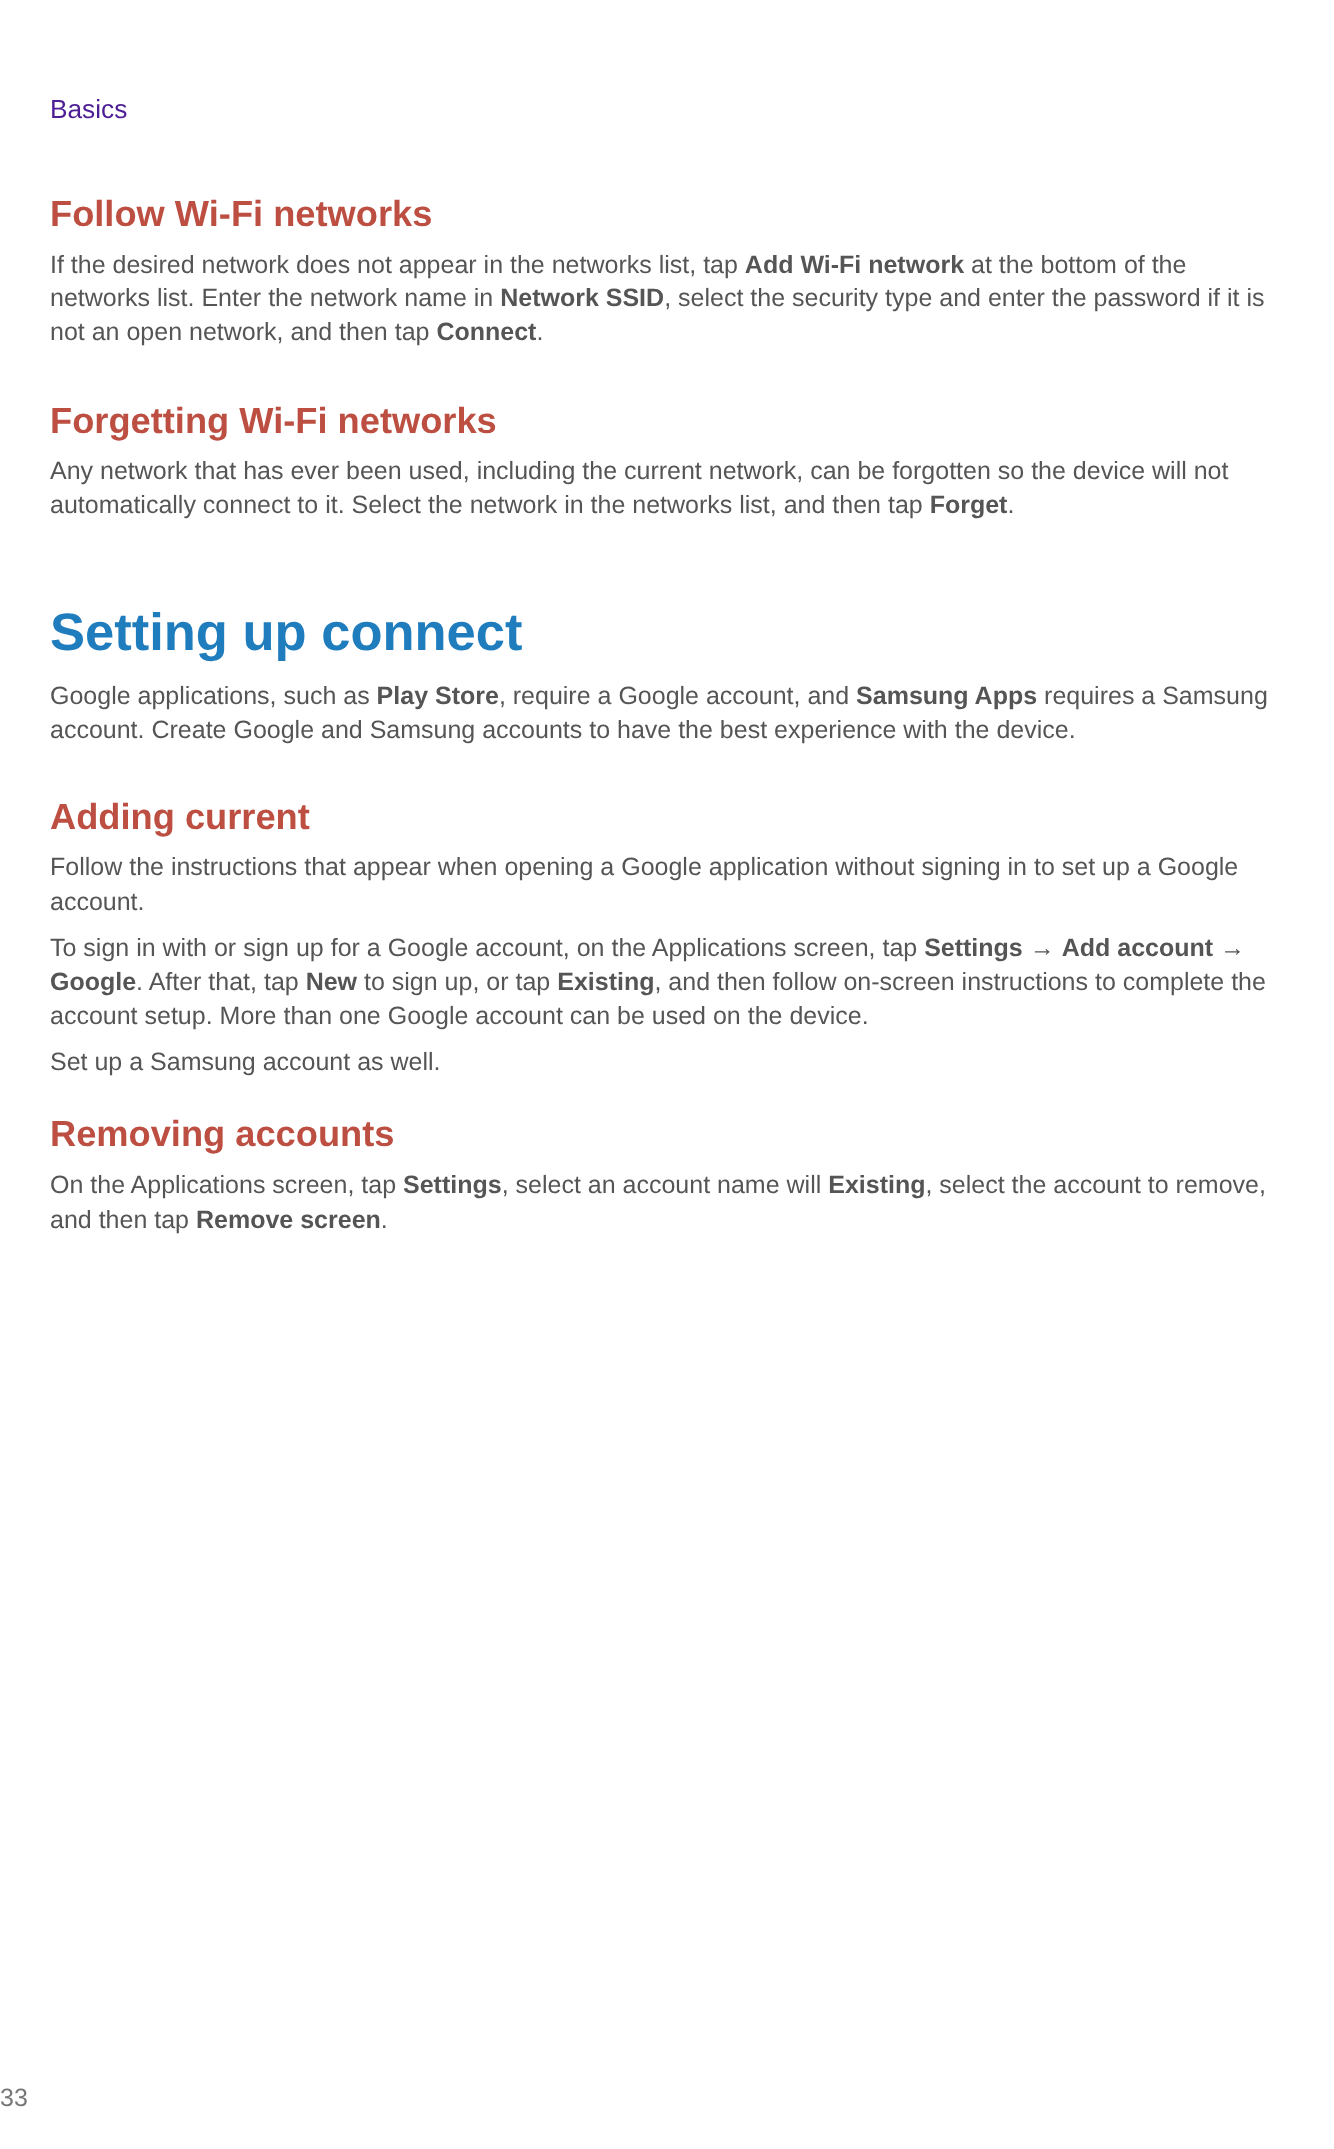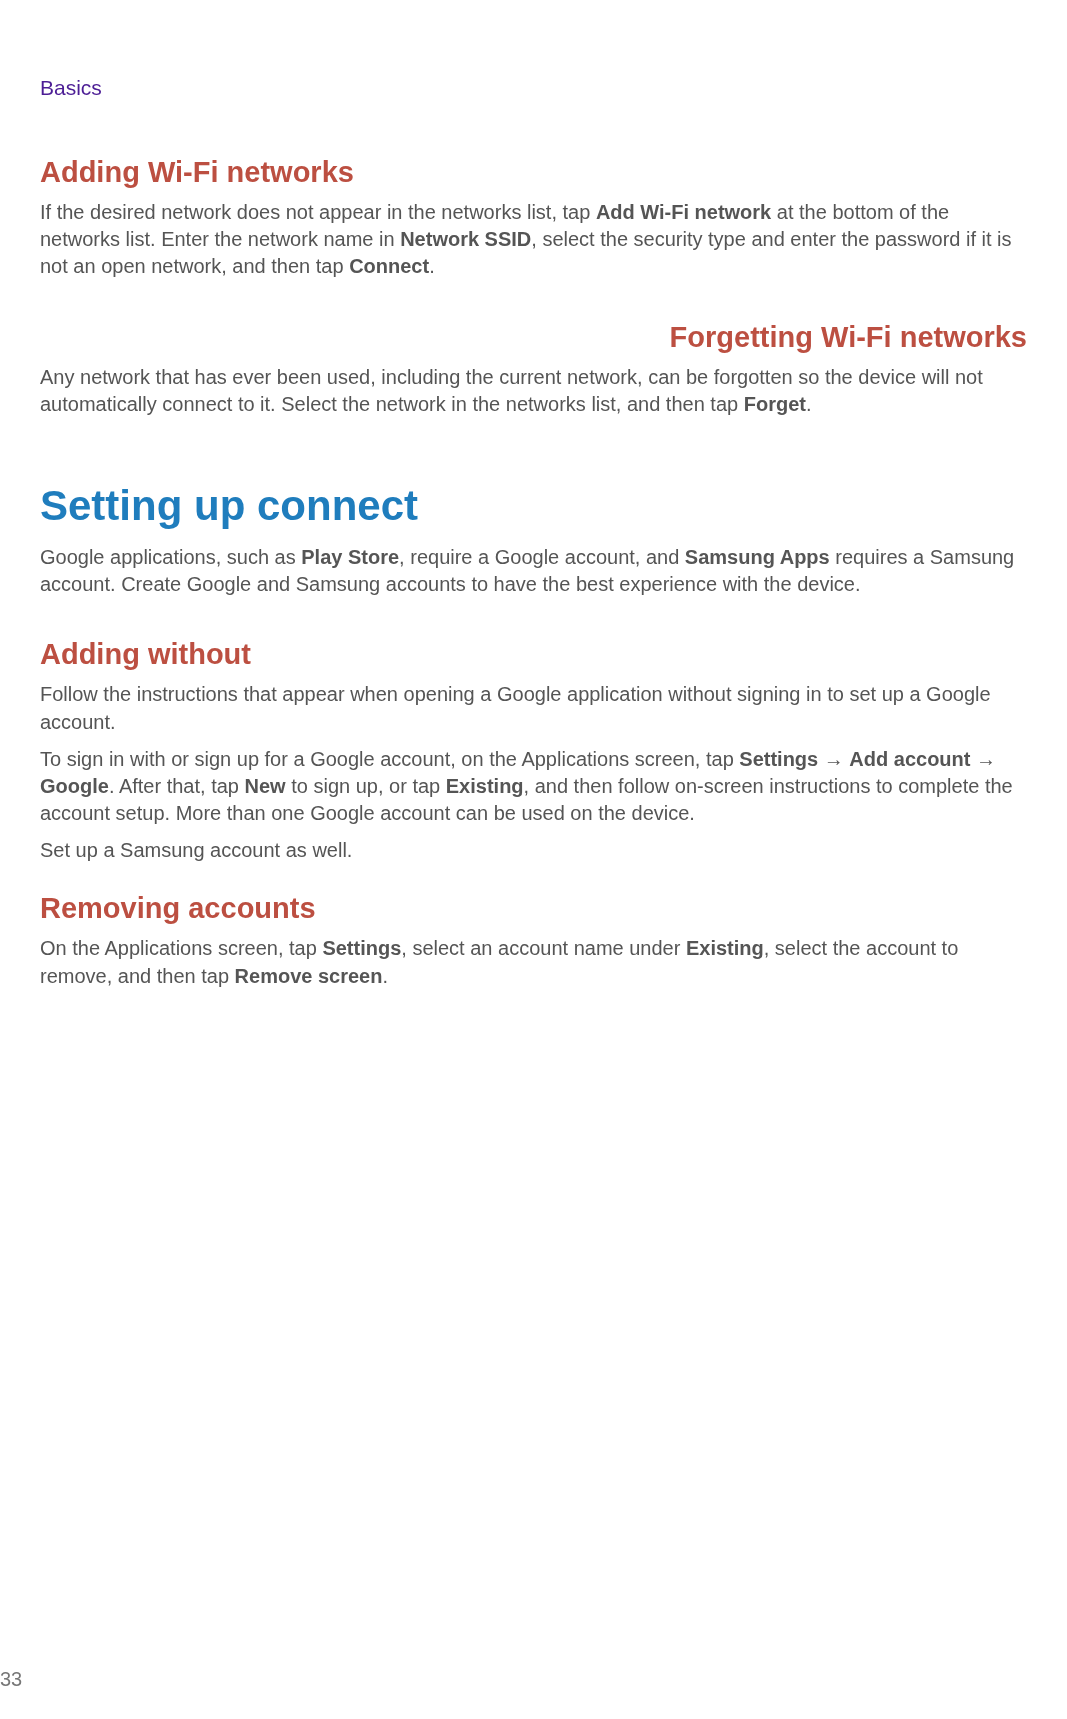--- a/index.html
+++ b/index.html
@@ -47,40 +47,40 @@
       font-size: 20px;
       color: #777;
     }
     .arrow { display:inline; }
   </style>
 </head>
 <body>
 
 <div class="header-label">Basics</div>
 
-<h2 class="sub-heading">Adding Wi-Fi networks</h2>
+<h2 class="sub-heading">Follow Wi-Fi networks</h2>
 <p class="body-text">
   <span>If the desired network does not appear in the networks list, tap </span><strong>Add Wi-Fi network</strong><span> at the bottom of the networks list. Enter the network name in </span><strong>Network SSID</strong><span>, select the security type and enter the password if it is not an open network, and then tap </span><strong>Connect</strong><span>.</span>
 </p>
 
-<h2 class="sub-heading" style="margin-top:40px;text-align:right;">Forgetting Wi-Fi networks</h2>
+<h2 class="sub-heading" style="margin-top:40px;">Forgetting Wi-Fi networks</h2>
 <p class="body-text">
   <span>Any network that has ever been used, including the current network, can be forgotten so the device will not automatically connect to it. Select the network in the networks list, and then tap </span><strong>Forget</strong><span>.</span>
 </p>
 
 <h1 class="main-heading">Setting up connect</h1>
 <p class="body-text">
   <span>Google applications, such as </span><strong>Play Store</strong><span>, require a Google account, and </span><strong>Samsung Apps</strong><span> requires a Samsung account. Create Google and Samsung accounts to have the best experience with the device.</span>
 </p>
 
-<h2 class="sub-heading" style="margin-top:40px;">Adding without</h2>
+<h2 class="sub-heading" style="margin-top:40px;">Adding current</h2>
 <p class="body-text">Follow the instructions that appear when opening a Google application without signing in to set up a Google account.</p>
 <p class="body-text">
   <span>To sign in with or sign up for a Google account, on the Applications screen, tap </span><strong>Settings</strong><span class="arrow"> → </span><strong>Add account</strong><span class="arrow"> → </span><strong>Google</strong><span>. After that, tap </span><strong>New</strong><span> to sign up, or tap </span><strong>Existing</strong><span>, and then follow on-screen instructions to complete the account setup. More than one Google account can be used on the device.</span>
 </p>
 <p class="body-text">Set up a Samsung account as well.</p>
 
 <h2 class="sub-heading" style="">Removing accounts</h2>
 <p class="body-text">
-  <span>On the Applications screen, tap </span><strong>Settings</strong><span>, select an account name under </span><strong>Existing</strong><span>, select the account to remove, and then tap </span><strong>Remove screen</strong><span>.</span>
+  <span>On the Applications screen, tap </span><strong>Settings</strong><span>, select an account name will </span><strong>Existing</strong><span>, select the account to remove, and then tap </span><strong>Remove screen</strong><span>.</span>
 </p>
 
 <div class="page-number">33</div>
 
 </body></html>

